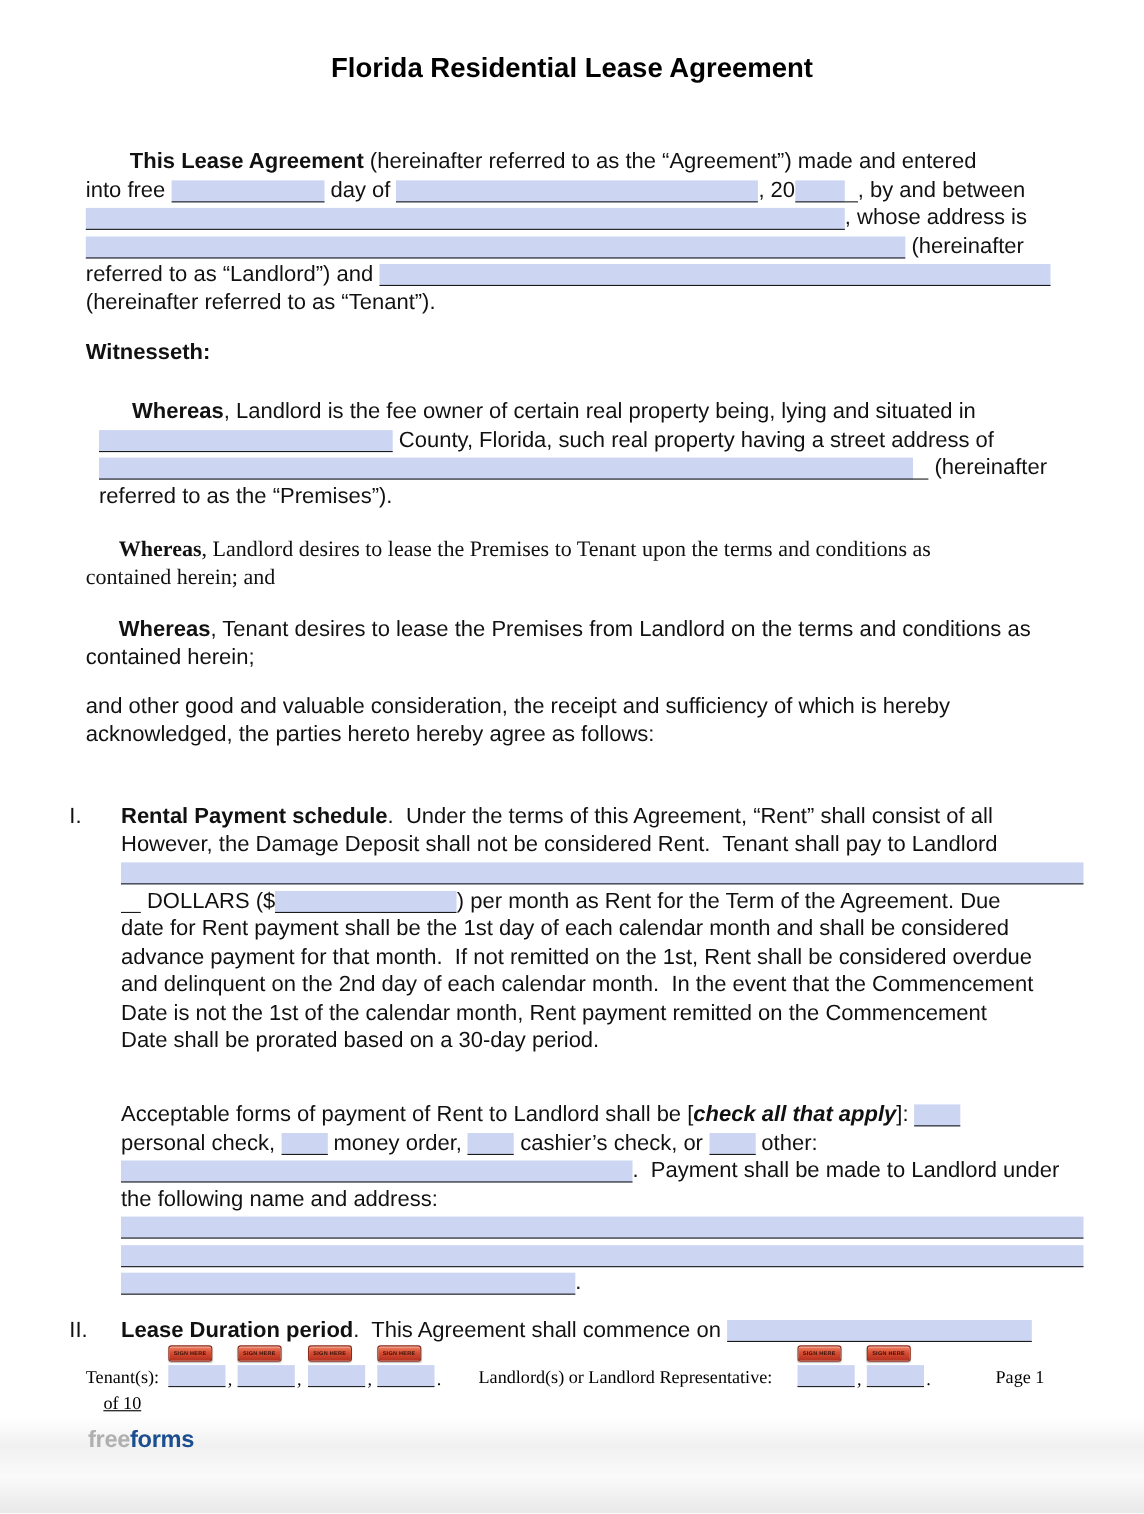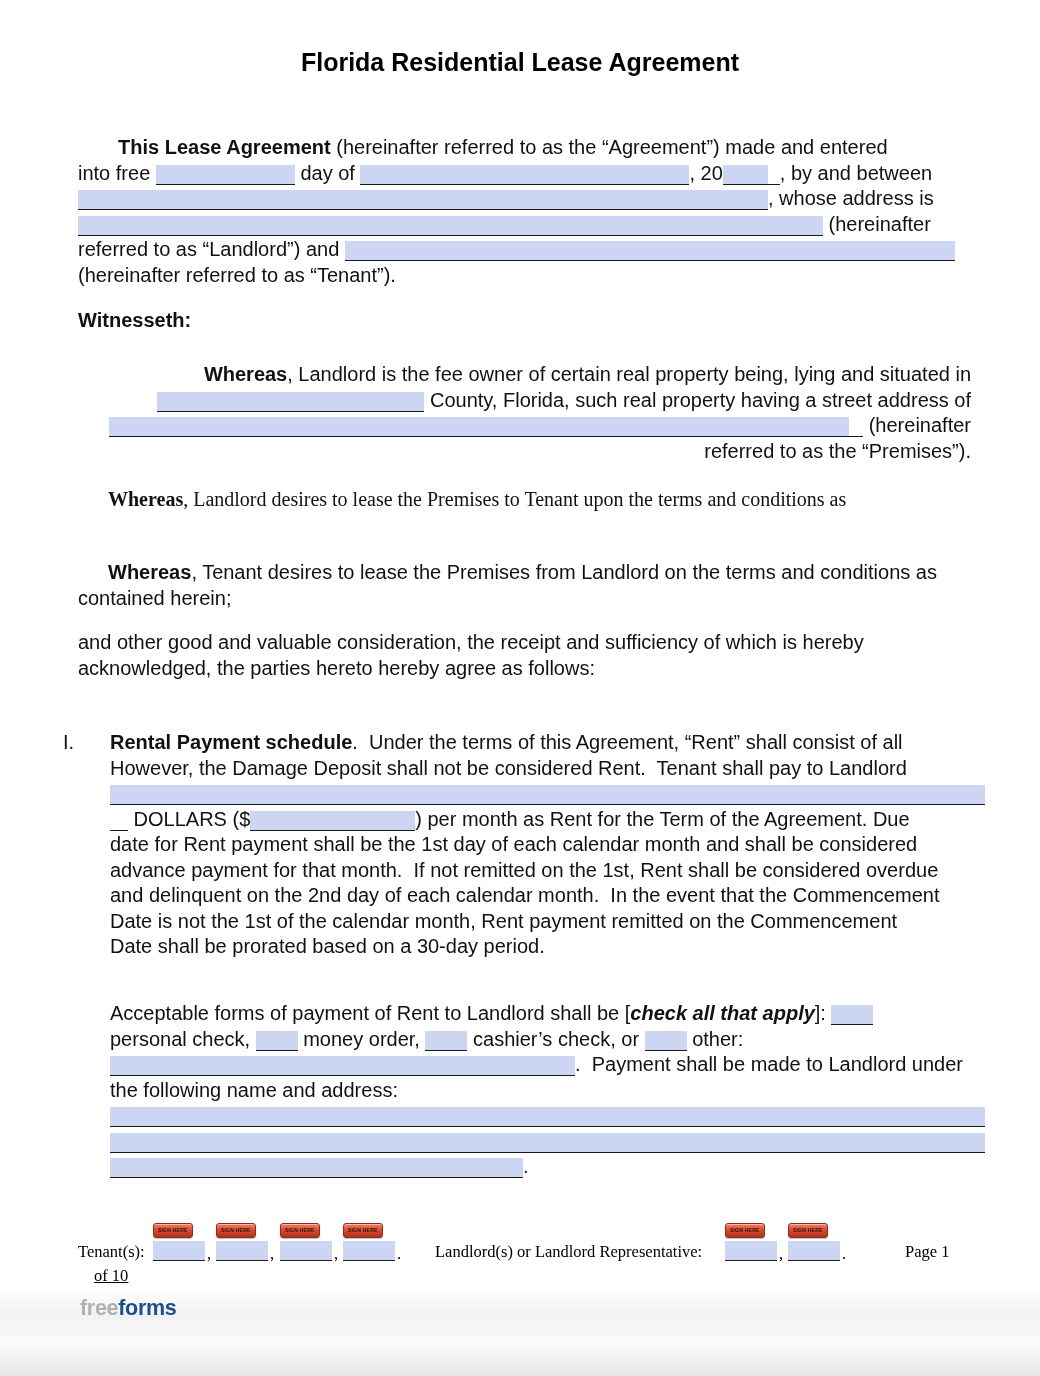--- a/index.html
+++ b/index.html
@@ -14,21 +14,21 @@
     position:absolute; left:0; right:0; top:1288px; bottom:0;
     background:linear-gradient(to bottom,#ffffff 0%,#f1f1f1 30%,#fafafa 62%,#e8e8e8 100%);
   }
   .title {
     position:absolute; top:48px; left:0; width:100%;
     text-align:center; font-weight:bold; font-size:25px; color:#000;
   }
   .block { position:absolute; }
   #b-intro         { top:135px;  left:78px;  width:900px; }
   #b-witnesseth    { top:308px;  left:78px;  width:900px; }
-  #b-whereas1      { top:362px;  left:71px;  width:900px;text-align:right; }
+  #b-whereas1      { top:362px;  left:90px;  width:900px; }
   #b-whereas2      { top:487px;  left:78px;  width:900px;font-family:Liberation Serif, serif; }
   #b-whereas3      { top:560px;  left:78px;  width:900px; }
   #b-now-therefore { top:630px;  left:78px;  width:900px; }
   #b-section-1     { top:730px;  left:110px; width:900px; }
   #b-payment-forms { top:1001px; left:110px; width:900px; }
   #b-section-2     { top:1197px; left:110px; width:900px; }
   .line { height:25.5px; line-height:25.5px; white-space:pre; }
   .b  { font-weight:bold; }
   .bi { font-weight:bold; font-style:italic; }
   .sp { display:inline-block; }
@@ -95,20 +95,21 @@
       <div class="line"><span class="b">Witnesseth:</span></div>
     </div>
   <div class="block" id="b-whereas1">
       <div class="line"><span class="sp" style="width: 30px;"></span><span class="b">Whereas</span><span class="r">, Landlord is the fee owner of certain real property being, lying and situated in</span></div>
       <div class="line"><span class="blank" style="width: 267px;"></span><span class="r"> County, Florida, such real property having a street address of</span></div>
       <div class="line"><span class="blank" style="width: 740px;"></span><span class="uline" style="width: 14px;"></span><span class="r"> (hereinafter</span></div>
       <div class="line"><span class="r">referred to as the “Premises”).</span></div>
     </div>
   <div class="block" id="b-whereas2">
       <div class="line"><span class="sp" style="width: 30px;"></span><span class="b">Whereas</span><span class="r">, Landlord desires to lease the Premises to Tenant upon the terms and conditions as</span></div>
+      <div class="line"><span class="r">contained herein; and</span></div>
     </div>
   <div class="block" id="b-whereas3">
       <div class="line"><span class="sp" style="width: 30px;"></span><span class="b">Whereas</span><span class="r">, Tenant desires to lease the Premises from Landlord on the terms and conditions as</span></div>
       <div class="line"><span class="r">contained herein;</span></div>
     </div>
   <div class="block" id="b-now-therefore">
       <div class="line"><span class="r">and other good and valuable consideration, the receipt and sufficiency of which is hereby</span></div>
       <div class="line"><span class="r">acknowledged, the parties hereto hereby agree as follows:</span></div>
     </div>
   <div class="block" id="b-section-1">
@@ -124,20 +125,24 @@
       <div class="line"><span class="r">Date shall be prorated based on a 30-day period.</span></div>
     </div>
   <div class="block" id="b-payment-forms">
       <div class="line"><span class="r">Acceptable forms of payment of Rent to Landlord shall be [</span><span class="bi">check all that apply</span><span class="r">]: </span><span class="blank" style="width: 42px;"></span></div>
       <div class="line"><span class="r">personal check, </span><span class="blank" style="width: 42px;"></span><span class="r"> money order, </span><span class="blank" style="width: 42px;"></span><span class="r"> cashier’s check, or </span><span class="blank" style="width: 42px;"></span><span class="r"> other:</span></div>
       <div class="line"><span class="blank" style="width: 465px;"></span><span class="r">.  Payment shall be made to Landlord under</span></div>
       <div class="line"><span class="r">the following name and address:</span></div>
       <div class="line"><span class="blank" style="width: 875px;"></span></div>
       <div class="line"><span class="blank" style="width: 875px;"></span></div>
       <div class="line"><span class="blank" style="width: 413px;"></span><span class="r">.</span></div>
+    </div>
+  <div class="block" id="b-section-2">
+      <span class="secnum">II.</span>
+      <div class="line"><span class="b">Lease Duration period</span><span class="r">.  This Agreement shall commence on </span><span class="blank" style="width: 277px;"></span></div>
     </div>
 
   <div class="footer">
     <span class="flabel" id="f-tenant-label">Tenant(s):</span>
     <span id="f-tenant-fields"><span class="funit" style="left: 75px;">
           <span class="signtab">
             <span class="sttext">SIGN HERE</span>
           </span>
         </span><span class="fsep" style="left: 129px;">,</span><span class="funit" style="left: 138px;">
           <span class="signtab">

